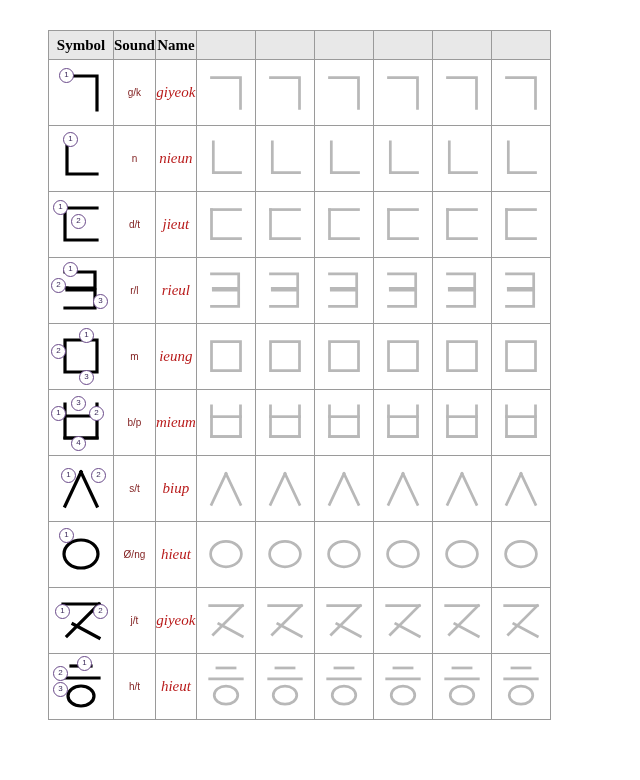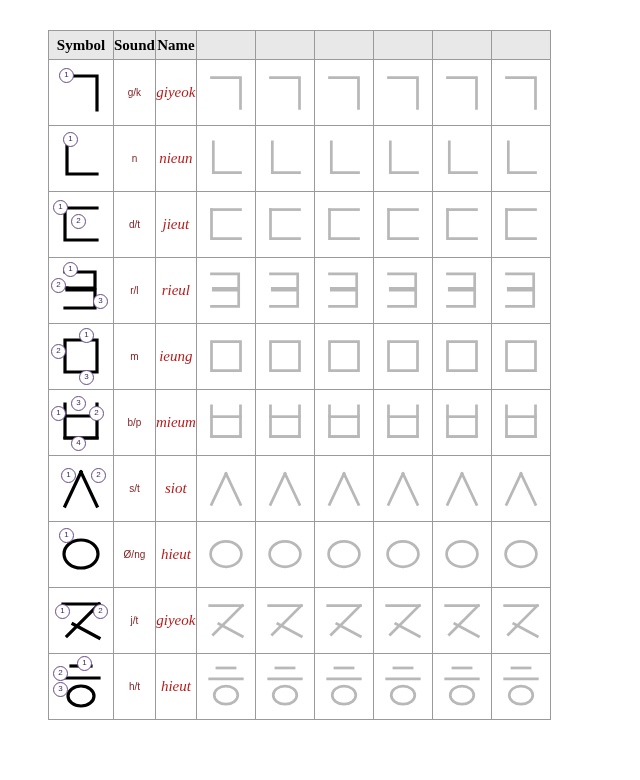--- a/index.html
+++ b/index.html
@@ -473,21 +473,21 @@
             <div class="glyph-box">
               <svg width="64" height="62" viewBox="0 0 64 62">
                 <path d="M32,14 L16,48" fill="none" stroke="#000000" stroke-width="3.2" stroke-linecap="square" stroke-linejoin="miter"></path>
                 <path d="M32,14 L48,48" fill="none" stroke="#000000" stroke-width="3.2" stroke-linecap="square" stroke-linejoin="miter"></path>
               </svg>
               <span class="num" style="left: 12px; top: 10px;">1</span>
               <span class="num" style="left: 42px; top: 10px;">2</span>
             </div>
           </td>
           <td class="cell-sound">s/t</td>
-          <td class="cell-name">siot</td>
+          <td class="cell-name">biup</td>
           <td class="cell-trace">
             <div class="trace-box">
               <svg width="58" height="60" viewBox="0 0 64 62">
                 <path d="M32,14 L16,48" fill="none" stroke="#b8b8b8" stroke-width="3" stroke-linecap="square" stroke-linejoin="miter"></path>
                 <path d="M32,14 L48,48" fill="none" stroke="#b8b8b8" stroke-width="3" stroke-linecap="square" stroke-linejoin="miter"></path>
               </svg>
             </div>
           </td>
           <td class="cell-trace">
             <div class="trace-box">

